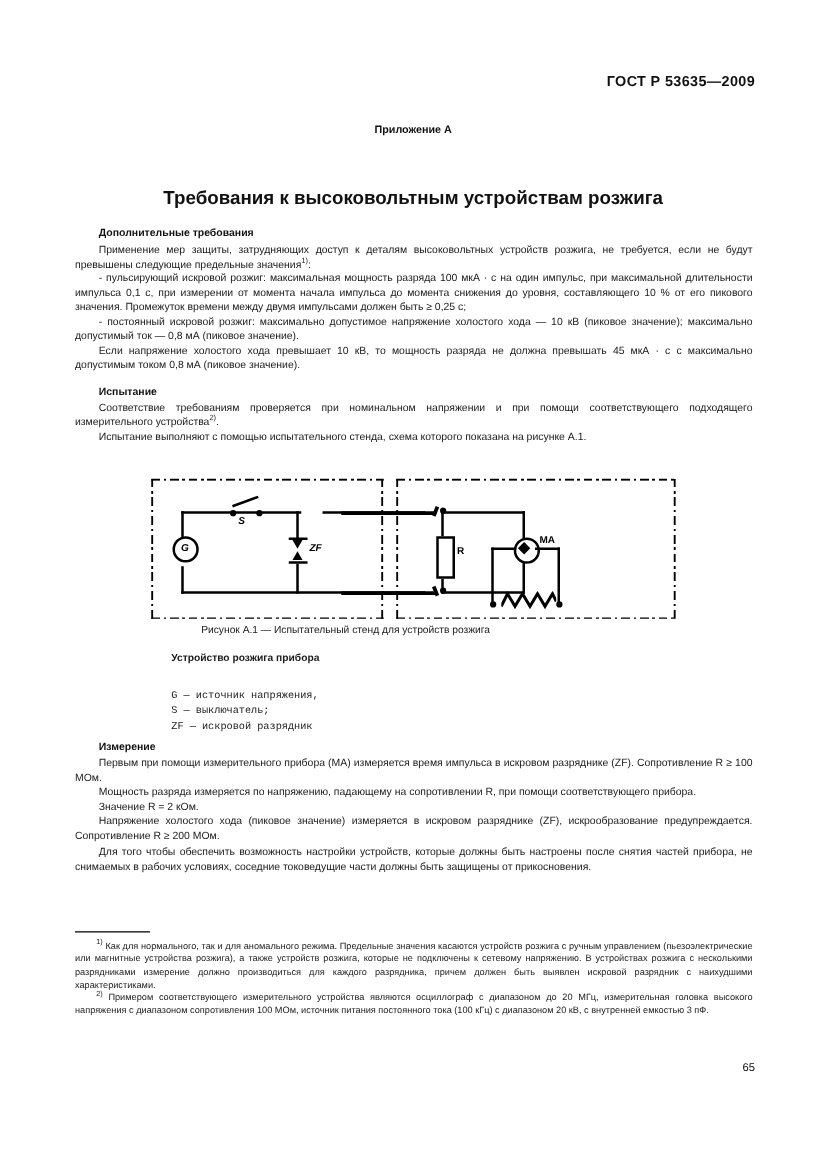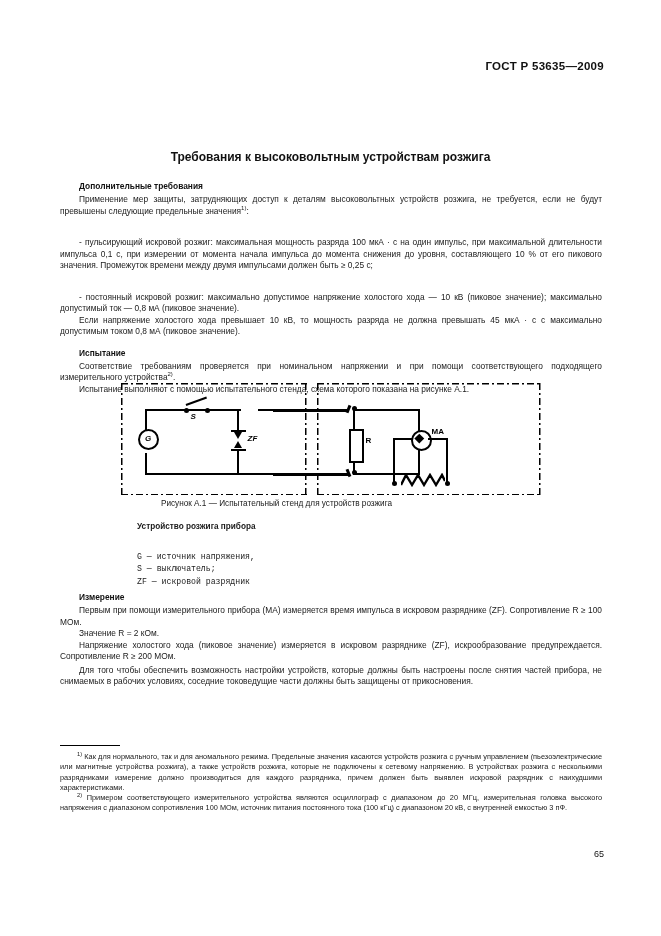--- a/index.html
+++ b/index.html
@@ -41,21 +41,21 @@
     color: #111;
   }
   .annex-block .line2 { font-weight: bold; }
 
   .app-title {
     position: absolute;
     top: 150px;
     left: 0;
     width: 661px;
     text-align: center;
-    font-size: 12px;
+    font-size: 15px;
     font-weight: bold;
     color: #111;
   }
 
   
   .content {
     position: absolute;
     top: 181px;
     left: 60px;
     width: 542px;
@@ -69,21 +69,21 @@
   .sec-head.tight { margin-top: 8px; }
   p.para {
     font-size: 8.35px;
     line-height: 11.55px;
     margin: 0 0 0 0;
     text-align: justify;
     text-indent: 19px;
     color: #1a1a1a;
     hyphens: none;
   }
-  p.para.dash { text-indent: 19px; margin-top: 20px; }
+  p.para.dash { text-indent: 19px; }
   .gap2 { height: 2px; }
   sup.fn {
     font-size: 6px;
     vertical-align: super;
     line-height: 0;
   }
 
   
   .figure-wrap {
     position: absolute;
@@ -237,20 +237,21 @@
   }
 </style>
 </head>
 <body>
 
 <div class="page">
 
   <div class="header">ГОСТ Р 53635—2009</div>
 
   <div class="annex-block">
+    <div>Приложение А</div>
   </div>
 
   <div class="app-title">Требования к высоковольтным устройствам розжига</div>
 
   <div class="content">
     <div class="sec-head">Дополнительные требования</div>
     <p class="para"><span>Применение мер защиты, затрудняющих доступ к деталям высоковольтных устройств розжига, не требуется, если не будут превышены следующие предельные значения</span><sup class="fn">1)</sup><span>:</span></p>
     <p class="para dash">-  пульсирующий искровой розжиг: максимальная мощность разряда 100 мкА · с на один импульс, при максимальной длительности импульса 0,1 с, при измерении от момента начала импульса до момента снижения до уровня, составляющего 10 % от его пикового значения. Промежуток времени между двумя импульсами должен быть ≥ 0,25 с;</p>
     <p class="para dash">-  постоянный искровой розжиг: максимально допустимое напряжение холостого хода — 10 кВ (пиковое значение); максимально допустимый ток — 0,8 мА (пиковое значение).</p>
     <p class="para">Если напряжение холостого хода превышает 10 кВ, то мощность разряда не должна превышать 45 мкА · с с максимально допустимым током 0,8 мА (пиковое значение).</p>
@@ -336,20 +337,21 @@
         <div class="legend-row">G — источник напряжения,</div>
         <div class="legend-row">S — выключатель;</div>
         <div class="legend-row">ZF — искровой разрядник</div>
       </div>
     </div>
   </div>
 
   <div class="content2">
     <div class="sec-head">Измерение</div>
     <p class="para">Первым при помощи измерительного прибора (МА) измеряется время импульса в искровом разряднике (ZF). Сопротивление R ≥ 100 МОм.</p>
+    <p class="para">Мощность разряда измеряется по напряжению, падающему на сопротивлении R, при помощи соответствующего прибора.</p>
     <p class="para">Значение R = 2 кОм.</p>
     <p class="para">Напряжение холостого хода (пиковое значение) измеряется в искровом разряднике (ZF), искрообразование предупреждается. Сопротивление R ≥ 200 МОм.</p>
     <div class="gap2"></div>
     <p class="para">Для того чтобы обеспечить возможность настройки устройств, которые должны быть настроены после снятия частей прибора, не снимаемых в рабочих условиях, соседние токоведущие части должны быть защищены от прикосновения.</p>
   </div>
 
   <div class="footnotes">
     <div class="fn-rule"></div>
     <p class="fnote"><span class="mark">1)</span> <span>Как для нормального, так и для аномального режима. Предельные значения касаются устройств розжига с ручным управлением (пьезоэлектрические или магнитные устройства розжига), а также устройств розжига, которые не подключены к сетевому напряжению. В устройствах розжига с несколькими разрядниками измерение должно производиться для каждого разрядника, причем должен быть выявлен искровой разрядник с наихудшими характеристиками.</span></p>
     <p class="fnote"><span class="mark">2)</span> <span>Примером соответствующего измерительного устройства являются осциллограф с диапазоном до 20 МГц, измерительная головка высокого напряжения с диапазоном сопротивления 100 МОм, источник питания постоянного тока (100 кГц) с диапазоном 20 кВ, с внутренней емкостью 3 пФ.</span></p>

